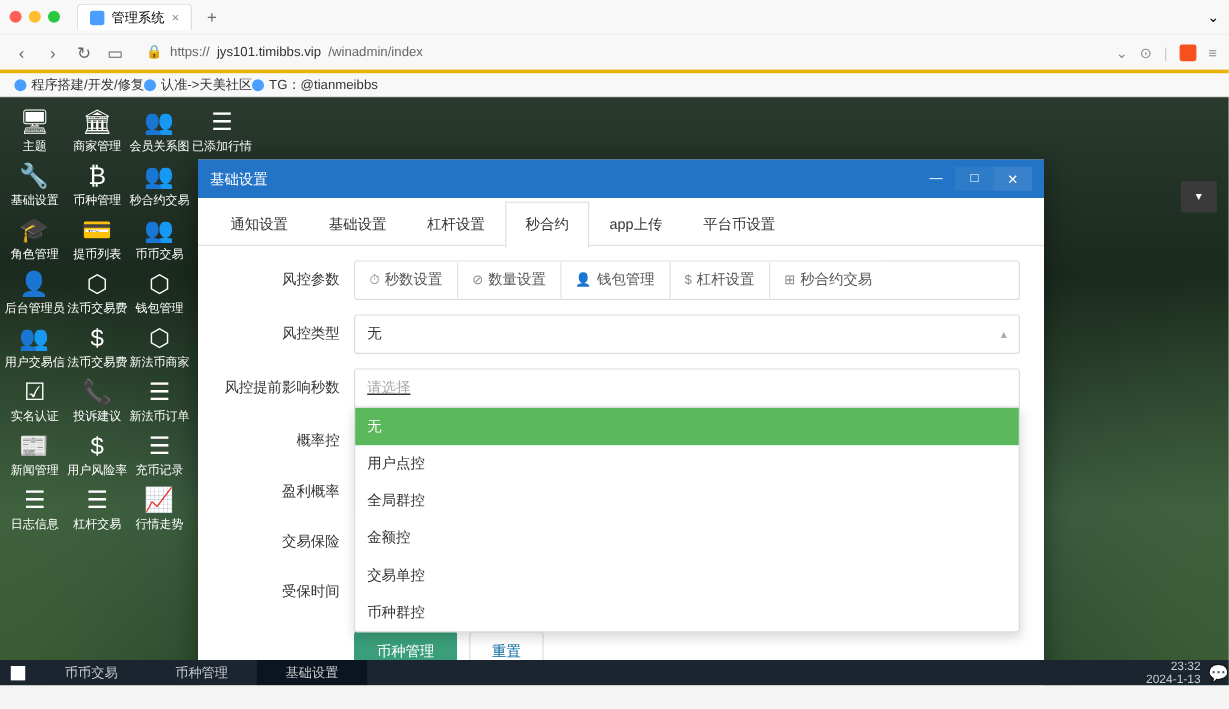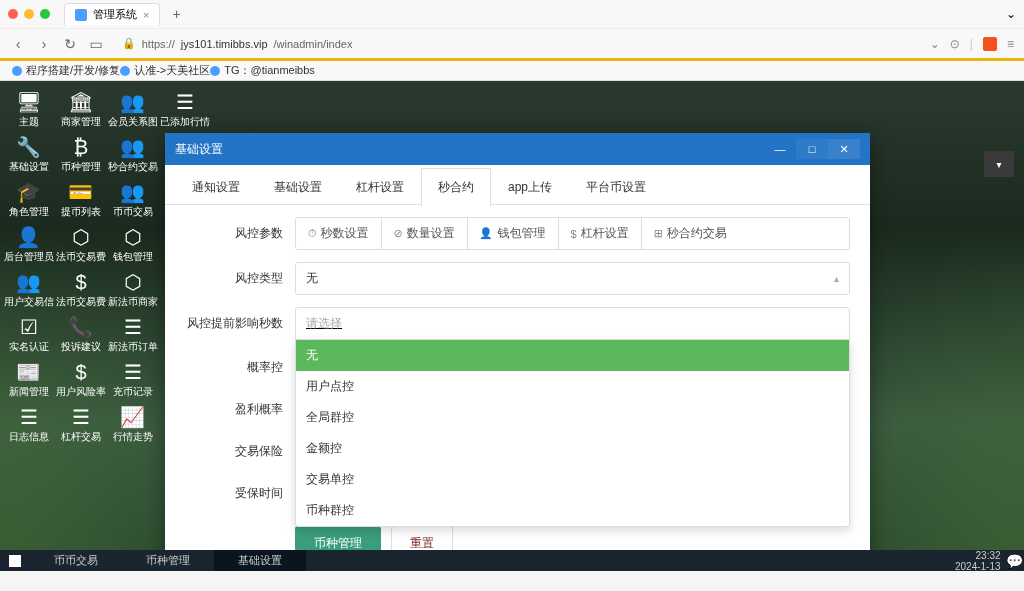--- a/index.html
+++ b/index.html
@@ -62,21 +62,21 @@
 .select-box .caret { color: #aaa; font-size: 10px; }
 
 .dropdown-wrap { position: relative; flex: 1; text-decoration: underline; }
 .dropdown-panel { position: absolute; left: 0; right: 0; top: 32px; background: #fff; border: 1px solid #ddd; border-radius: 0 0 3px 3px; box-shadow: 0 4px 10px rgba(0,0,0,0.15); z-index: 10; }
 .dd-item { padding: 7px 10px; font-size: 12px; color: #333; cursor: pointer; }
 .dd-item.selected { background: #5cb85c; color: #fff; }
 
 .action-btns { display: flex; gap: 10px; margin-left: 110px; margin-top: 18px; }
 .btn { padding: 8px 18px; font-size: 12px; border-radius: 3px; cursor: pointer; border: 1px solid transparent; }
 .btn-primary { background: #3a9e7a; color: #fff; }
-.btn-default { background: #fff; color: #7f1d1d; border-color: #ddd; }
+.btn-default { background: #fff; color: #0369a1; border-color: #ddd; }
 
 
 .corner-dropdown { position: absolute; right: 10px; top: 70px; width: 30px; height: 26px; background: #3a3a3a; display: flex; align-items: center; justify-content: center; color: #fff; font-size: 10px; cursor: pointer; }
 
 
 .taskbar { position: absolute; left: 0; right: 0; bottom: 0; height: 21px; background: #1a2530; display: flex; align-items: center; color: #ccc; font-size: 11px; }
 .tb-start { width: 30px; display: flex; align-items: center; justify-content: center; cursor: pointer; }
 .tb-start .win { width: 12px; height: 12px; background: #fff; }
 .tb-item { padding: 0 24px; height: 100%; display: flex; align-items: center; cursor: pointer; }
 .tb-item.active { background: #0b1520; }

